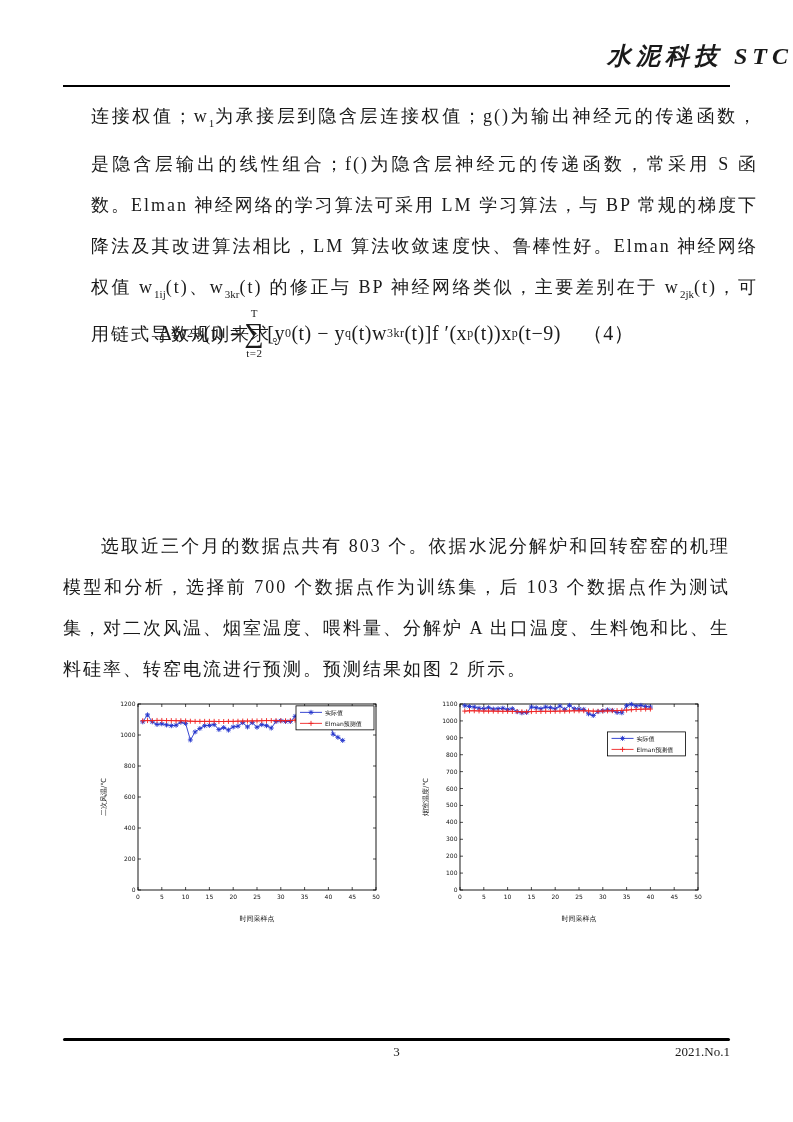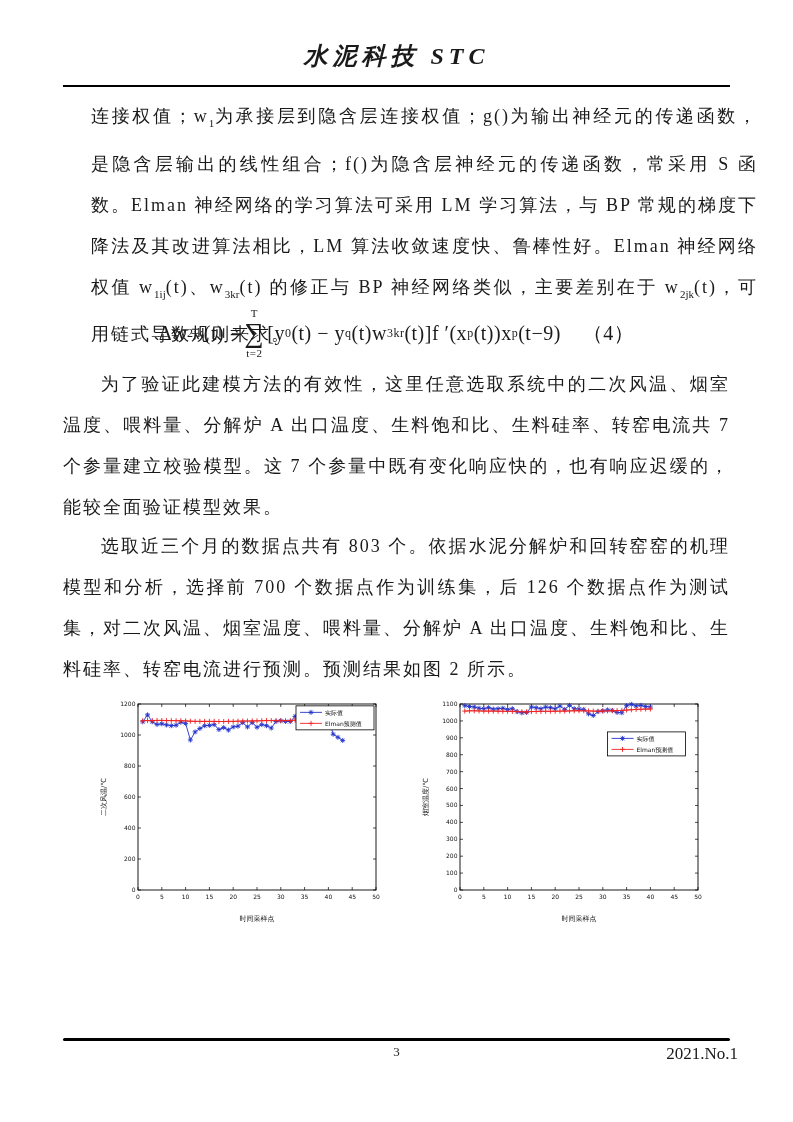--- a/index.html
+++ b/index.html
@@ -1,39 +1,39 @@
 <!DOCTYPE html>
 <html><head>
 <meta charset="utf-8">
 <style>
   html,body{margin:0;padding:0;background:#fff;}
   .page{position:relative;width:793px;height:1122px;margin:0 auto;background:#fff;
         font-family:"Liberation Serif","DejaVu Serif",serif;color:#1a1a1a;overflow:hidden;}
-  .header-title{position:absolute;top:40px;left:0;width:100%;text-align:center;
+  .header-title{position:absolute;top:40px;left:0;width:100%;text-align:right;
         font-size:24px;font-weight:bold;font-style:italic;letter-spacing:5px;}
   .header-rule{position:absolute;top:85px;left:63px;width:667px;height:2px;background:#000;}
   .bodyblock{position:absolute;left:63px;width:667px;font-size:18px;line-height:41px;
         letter-spacing:2px;text-align:justify;}
   .p1{top:96px;margin-left:28px;}
   .p2{top:364px;text-indent:2.1em;}
   .p3{top:526px;text-indent:2.1em;}
   .bodyblock sub{font-size:11px;letter-spacing:0;}
   .formula{position:absolute;top:300px;left:63px;width:667px;height:66px;
         display:flex;align-items:center;justify-content:center;font-size:20px;letter-spacing:0.5px;}
   .formula sub{font-size:12px;}
   .sum{display:inline-flex;flex-direction:column;align-items:center;line-height:1;margin:0 3px;}
   .sum .top,.sum .bot{font-size:11px;line-height:1.1;}
   .sum .sym{font-size:27px;line-height:1;}
   .eq-no{margin-left:22px;}
   .chart{position:absolute;top:696px;}
   .chart.left{left:96px;}
   .chart.right{left:418px;}
   .footer-rule{position:absolute;top:1038px;left:63px;width:667px;height:3px;background:#000;border-radius:2px;}
   .page-number{position:absolute;top:1044px;left:0;width:100%;text-align:center;font-size:13px;}
-  .issue{position:absolute;top:1044px;right:55px;font-size:17px;}
+  .issue{position:absolute;top:1044px;right:63px;font-size:13px;}
 </style>
 </head>
 <body>
 
 <div class="page">
 
   <div class="header-title">水泥科技 STC</div>
   <div class="header-rule"></div>
 
   <div class="bodyblock p1"><span>连接权值；w</span><sub>1</sub><span>为承接层到隐含层连接权值；g()为输出神经元的传递函数，是隐含层输出的线性组合；f()为隐含层神经元的传递函数，常采用 S 函数。Elman 神经网络的学习算法可采用 LM 学习算法，与 BP 常规的梯度下降法及其改进算法相比，LM 算法收敛速度快、鲁棒性好。Elman 神经网络权值 w</span><sub>1ij</sub><span>(t)、w</span><sub>3kr</sub><span>(t) 的修正与 BP 神经网络类似，主要差别在于 w</span><sub>2jk</sub><span>(t)，可用链式导数规则来求。</span></div>
@@ -54,22 +54,21 @@
       <span>(t)w</span>
       <sub>3kr</sub>
       <span>(t)]f ′(x</span>
       <sub>p</sub>
       <span>(t))x</span>
       <sub>p</sub>
       <span>(t−9)</span>
     <span class="eq-no">（4）</span>
   </div>
 
-  <div class="bodyblock p2">为了验证此建模方法的有效性，这里任意选取系统中的二次风温、烟室温度、喂料量、分解炉 A 出口温度、生料饱和比、生料硅率、转窑电流共 7 个参量建立校验模型。这 7 个参量中既有变化响应快的，也有响应迟缓的，能较全面验证模型效果。</div>
-  <div class="bodyblock p3">选取近三个月的数据点共有 803 个。依据水泥分解炉和回转窑窑的机理模型和分析，选择前 700 个数据点作为训练集，后 126 个数据点作为测试集，对二次风温、烟室温度、喂料量、分解炉 A 出口温度、生料饱和比、生料硅率、转窑电流进行预测。预测结果如图 2 所示。</div>
+  <div class="bodyblock p3">选取近三个月的数据点共有 803 个。依据水泥分解炉和回转窑窑的机理模型和分析，选择前 700 个数据点作为训练集，后 103 个数据点作为测试集，对二次风温、烟室温度、喂料量、分解炉 A 出口温度、生料饱和比、生料硅率、转窑电流进行预测。预测结果如图 2 所示。</div>
 
   <div>
     <svg class="chart left" width="292" height="230" viewBox="0 0 292 230">
         <rect x="42" y="8" width="238" height="186" fill="#fff" stroke="#000" stroke-width="0.9"></rect>
         <line x1="42" y1="194" x2="42" y2="191" stroke="#000" stroke-width="0.7"></line>
         <line x1="42" y1="8" x2="42" y2="11" stroke="#000" stroke-width="0.7"></line>
         <text x="42" y="202.5" font-size="6" text-anchor="middle" fill="#111" font-family="&quot;DejaVu Sans&quot;,sans-serif">0</text>
         <line x1="65.8" y1="194" x2="65.8" y2="191" stroke="#000" stroke-width="0.7"></line>
         <line x1="65.8" y1="8" x2="65.8" y2="11" stroke="#000" stroke-width="0.7"></line>
         <text x="65.8" y="202.5" font-size="6" text-anchor="middle" fill="#111" font-family="&quot;DejaVu Sans&quot;,sans-serif">5</text>

